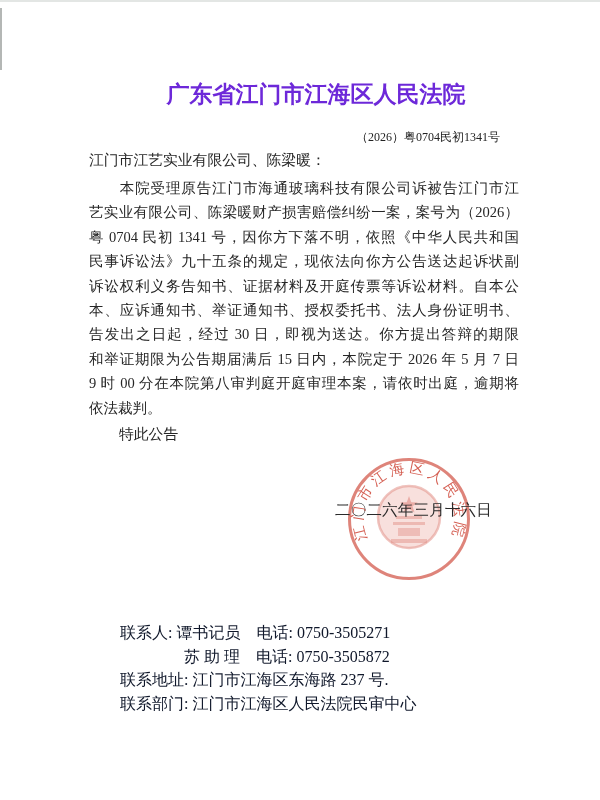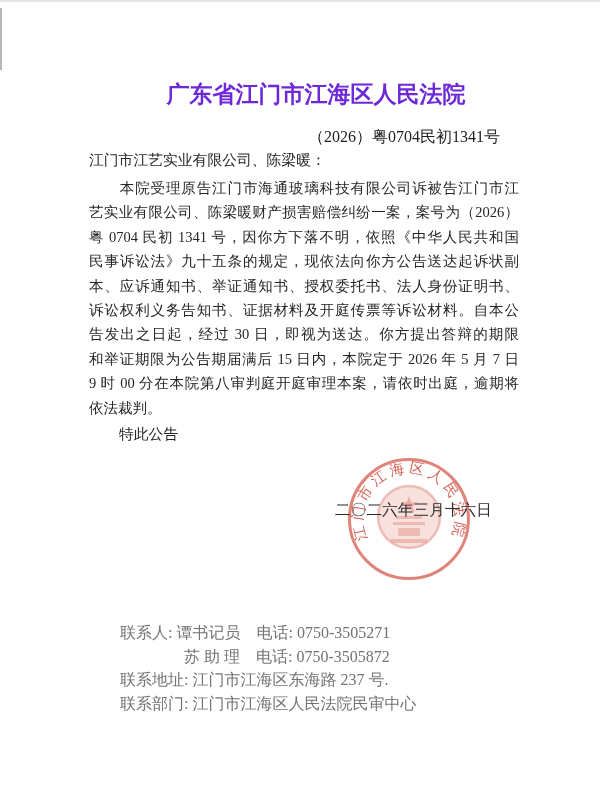--- a/index.html
+++ b/index.html
@@ -21,21 +21,21 @@
     font-size:23px;line-height:30px;font-weight:700;color:#6d28d9;
   }
   .doc-type{
     position:absolute;top:94px;left:0;width:100%;
     margin:0;text-align:center;
     font-size:27px;line-height:30px;font-weight:700;color:#111;
     letter-spacing:5px;
   }
   .case-number{
     position:absolute;top:127px;right:100px;
-    font-size:16px;line-height:20px;color:#222;
+    font-size:12px;line-height:20px;color:#222;
   }
   .salutation{
     position:absolute;top:149px;left:89px;
     font-size:14.8px;line-height:22px;
   }
   .body-block{
     position:absolute;top:176px;left:89px;width:430px;
   }
   .body-line{
     font-size:14.5px;line-height:24.4px;height:24.4px;
@@ -55,21 +55,21 @@
   .issue-date{
     position:absolute;top:499px;left:335px;
     font-size:15.5px;line-height:21px;color:#2a2a2a;letter-spacing:0.2px;
     z-index:2;
   }
   .contacts{
     position:absolute;top:621px;left:120px;
   }
   .contact-line{
     font-size:16px;line-height:23.5px;height:23.5px;
-    white-space:pre-wrap;color:#737373;
+    white-space:pre-wrap;color:#0f172a;
   }
 </style>
 </head>
 <body>
 
 <div class="page">
   <div class="artifact-top"></div>
   <div class="artifact-left"></div>
 
   <h1 class="court-name">广东省江门市江海区人民法院</h1>
@@ -79,23 +79,23 @@
   <div class="body-block">
 
       <div class="body-line">　　本院受理原告江门市海通玻璃科技有限公司诉被告江门市江</div>
 
       <div class="body-line">艺实业有限公司、陈梁暖财产损害赔偿纠纷一案，案号为（2026）</div>
 
       <div class="body-line">粤 0704 民初 1341 号，因你方下落不明，依照《中华人民共和国</div>
 
       <div class="body-line">民事诉讼法》九十五条的规定，现依法向你方公告送达起诉状副</div>
 
+      <div class="body-line">诉讼权利义务告知书、证据材料及开庭传票等诉讼材料。自本公</div>
+
       <div class="body-line">本、应诉通知书、举证通知书、授权委托书、法人身份证明书、</div>
-
-      <div class="body-line">诉讼权利义务告知书、证据材料及开庭传票等诉讼材料。自本公</div>
 
       <div class="body-line">告发出之日起，经过 30 日，即视为送达。你方提出答辩的期限</div>
 
       <div class="body-line">和举证期限为公告期届满后 15 日内，本院定于 2026 年 5 月 7 日</div>
 
       <div class="body-line">9 时 00 分在本院第八审判庭开庭审理本案，请依时出庭，逾期将</div>
 
       <div class="body-line">依法裁判。</div>
     </div>
 

